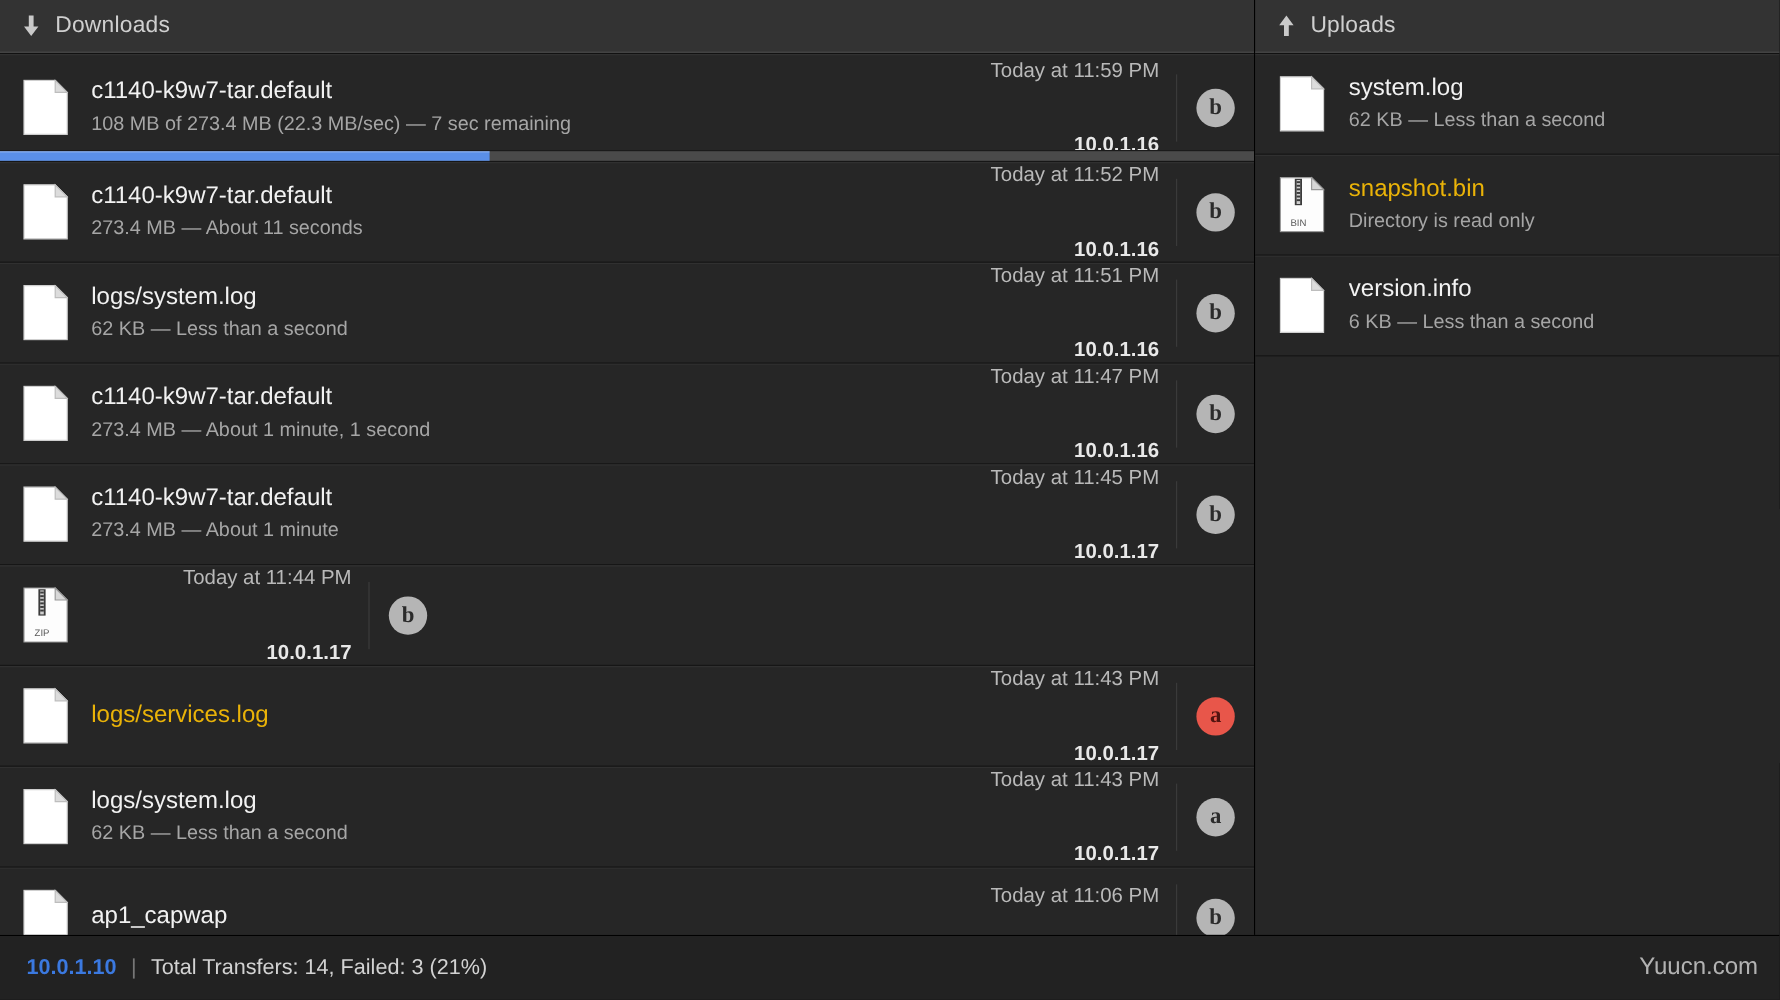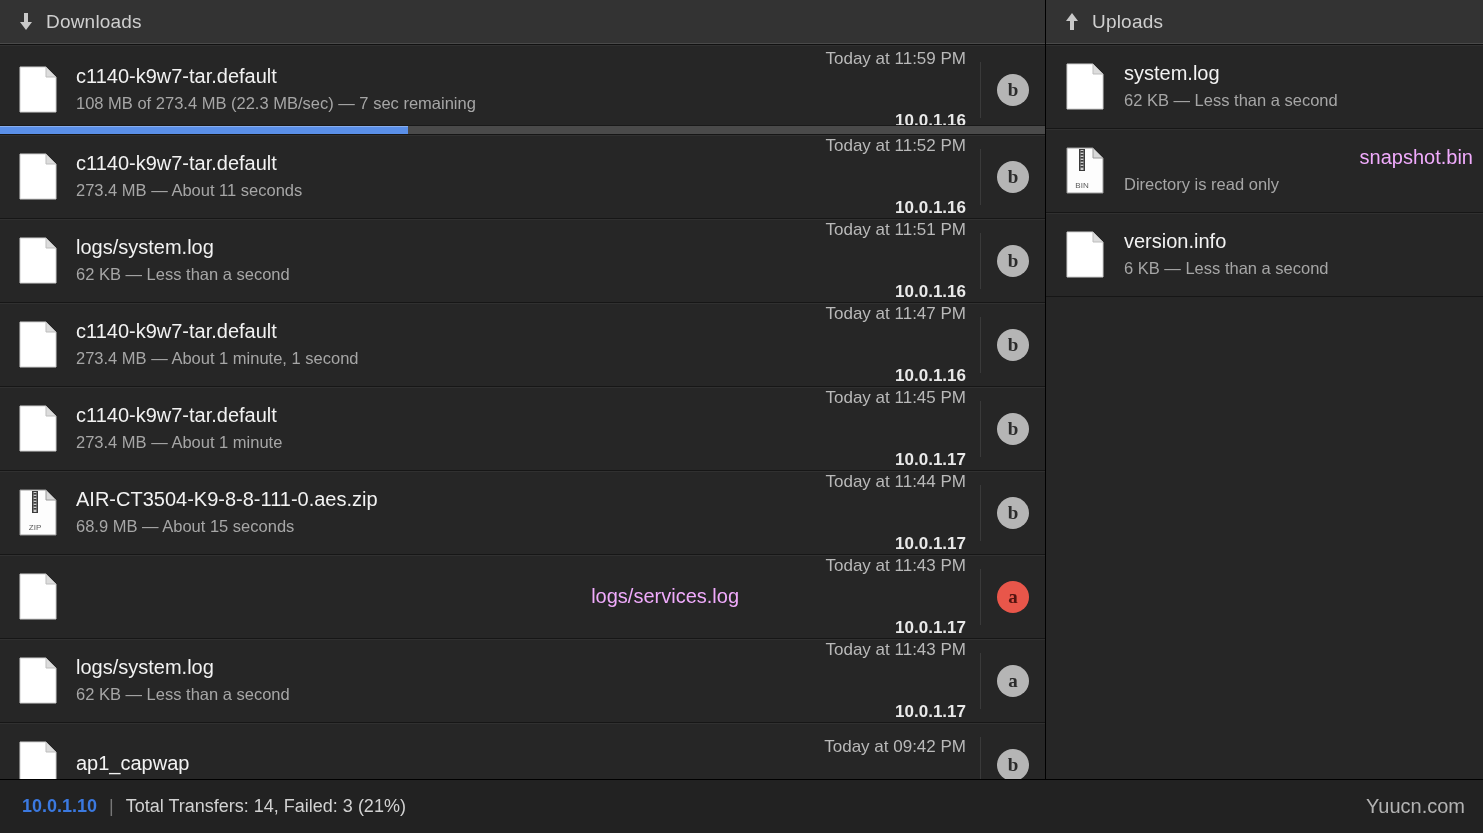--- a/index.html
+++ b/index.html
@@ -77,21 +77,21 @@
     justify-content: center;
   }
   .fname {
     font-size: 20px;
     color: #f2f2f2;
     line-height: 1.25;
     white-space: nowrap;
     overflow: hidden;
     text-overflow: ellipsis;
   }
-  .fname.error { color: #f0abfc; text-align: right; }
+  .fname.error { color: #eab308; }
   .fmeta {
     font-size: 16.5px;
     color: #a6a6a6;
     line-height: 1.5;
     margin-top: 2px;
     white-space: nowrap;
     overflow: hidden;
     text-overflow: ellipsis;
   }
 
@@ -295,24 +295,20 @@
         <rect x="14.5" y="4" width="3" height="1.6"></rect>
         <rect x="14.5" y="7" width="3" height="1.6"></rect>
         <rect x="14.5" y="10" width="3" height="1.6"></rect>
         <rect x="14.5" y="13" width="3" height="1.6"></rect>
         <rect x="14.5" y="16" width="3" height="1.6"></rect>
         <rect x="14.5" y="19" width="3" height="1.6"></rect>
       </g>
       <text x="16" y="41" font-size="8" font-family="Liberation Sans, sans-serif" fill="#5a5a5a" text-anchor="middle">ZIP</text>
     </svg>
     </div>
-    <div class="text-cell">
-      <div class="fname">AIR-CT3504-K9-8-8-111-0.aes.zip</div>
-      <div class="fmeta">68.9 MB — About 15 seconds</div>
-    </div>
     <div class="meta-cell">
       <div class="mtime">Today at 11:44 PM</div>
       <div class="mhost">10.0.1.17</div>
     </div>
     <div class="badge-cell">
       <div class="badge">b</div>
     </div>
           </div>
           <div class="row">
     <div class="icon-cell">
@@ -356,21 +352,21 @@
       <svg class="file-icon" viewBox="0 0 38 47">
     <path d="M1 1 h26 l10 10 v35 h-36 z" fill="#ffffff" stroke="#cfcfcf" stroke-width="1"></path>
     <path d="M27 1 l10 10 h-10 z" fill="#dcdcdc" stroke="#bdbdbd" stroke-width="1"></path>
   </svg>
     </div>
     <div class="text-cell">
       <div class="fname">ap1_capwap</div>
       <div class="fmeta"></div>
     </div>
     <div class="meta-cell">
-      <div class="mtime">Today at 09:42 PM</div>
+      <div class="mtime">Today at 11:06 PM</div>
       <div class="mhost"></div>
     </div>
     <div class="badge-cell">
       <div class="badge">b</div>
     </div>
           </div>
         </div>
     </div>
 
     <div class="pane uploads">

